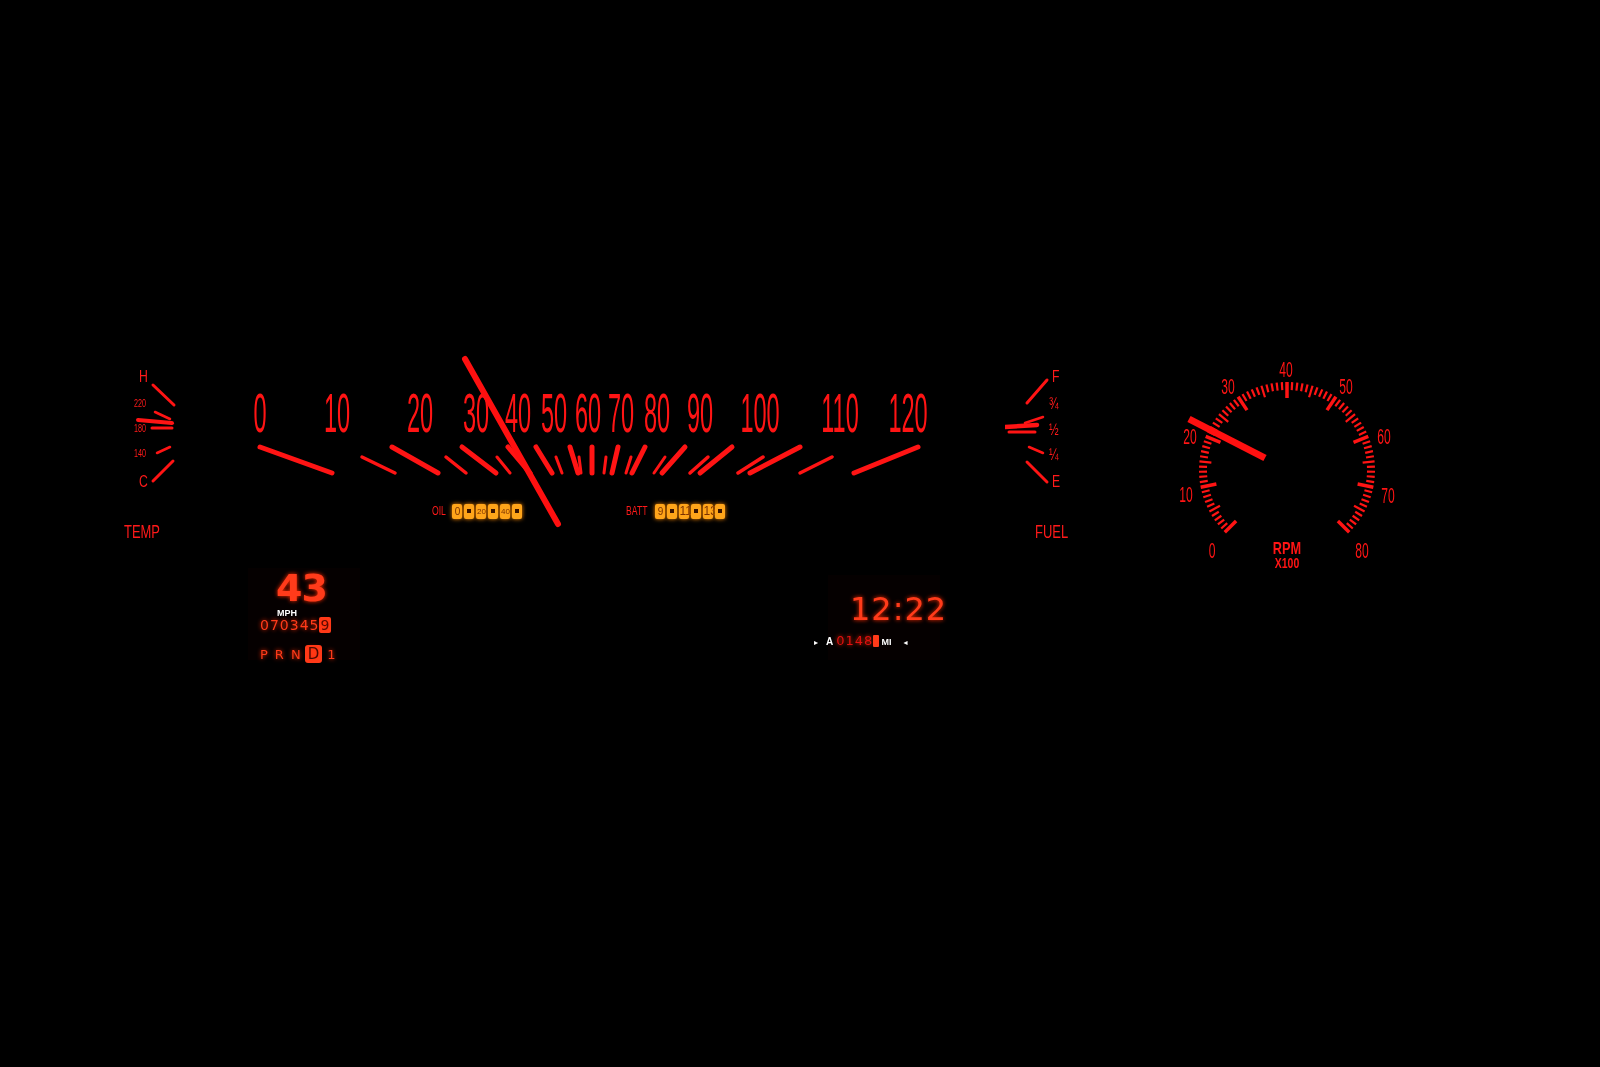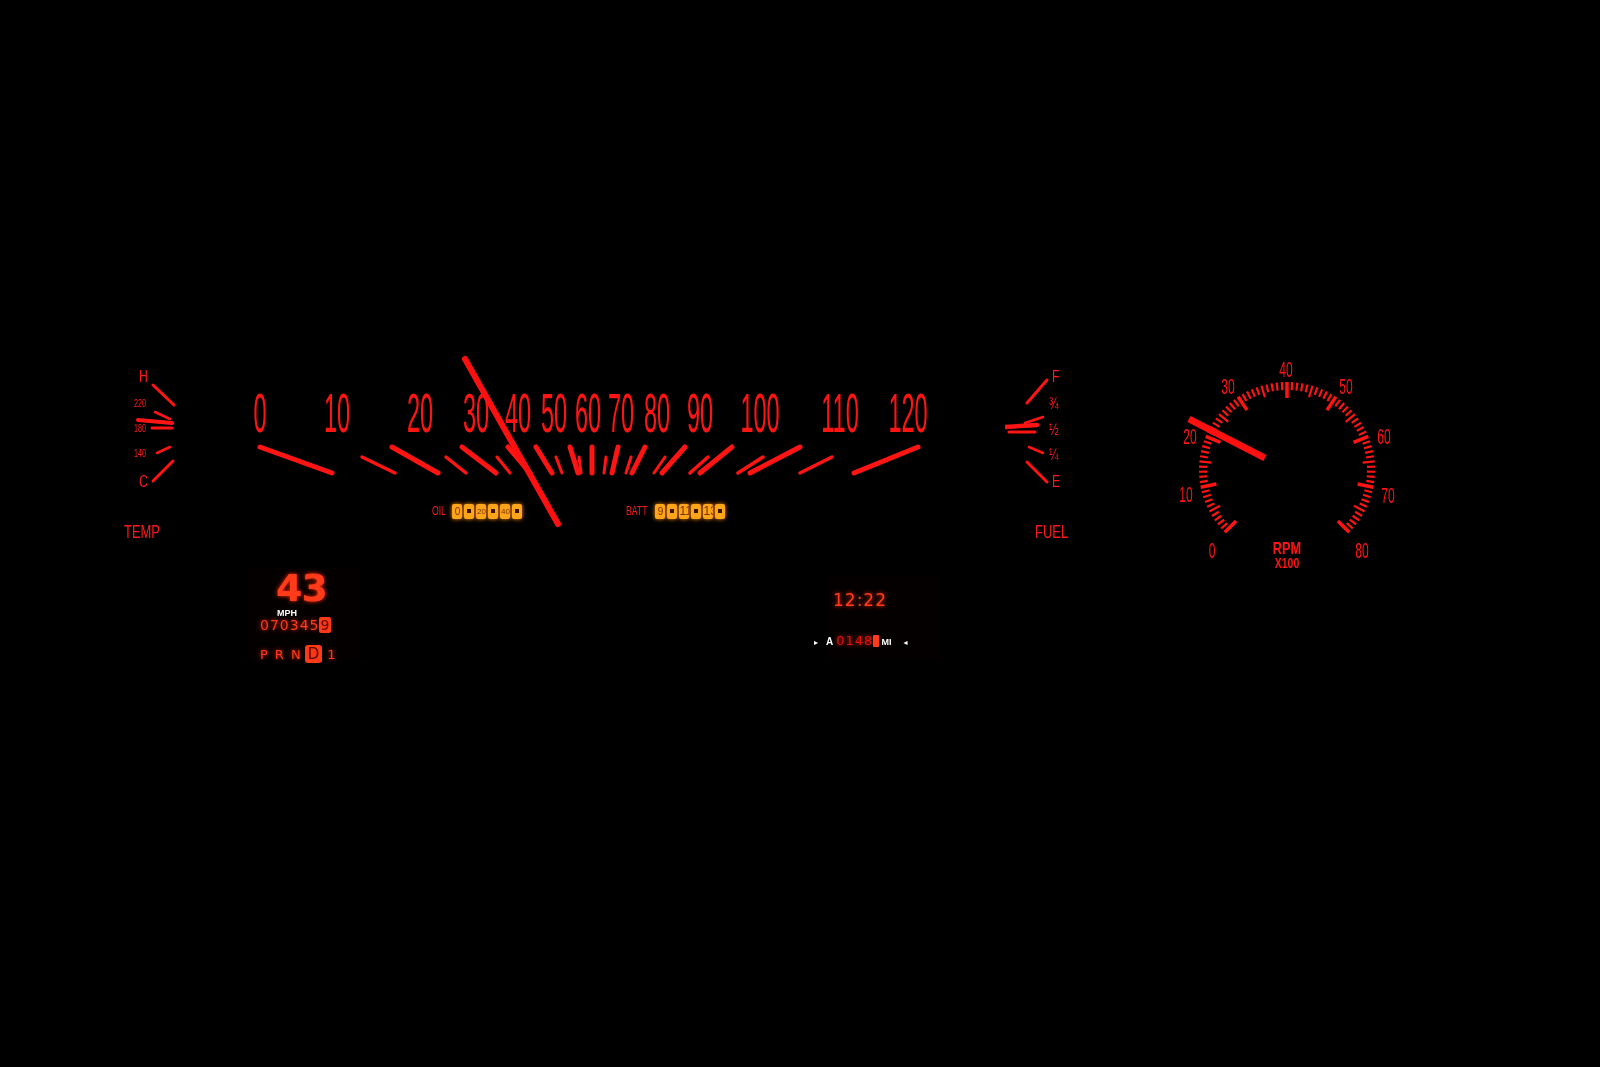--- a/index.html
+++ b/index.html
@@ -232,17 +232,17 @@
   <div class="abs" style="left:29px;top:40px;font-size:9px;color:#fff;font-weight:bold;">MPH</div>
   <div class="abs digits" style="left:12px;top:49px;font-size:14px;letter-spacing:1px;white-space:nowrap;">
     <span>070345</span><span style="background:#ff3b1a;color:#5a0a00;border-radius:2px;padding:0 1px;">9</span>
   </div>
   <div class="abs digits" style="left:12px;top:69px;font-size:13px;white-space:nowrap;margin-top:8px;">
     <span style="margin-right:7px;">P</span><span style="margin-right:7px;">R</span><span style="margin-right:4px;">N</span><span style="background:#ff3b1a;color:#4a0800;border-radius:3px;padding:0 3px;font-size:15px;margin-right:5px;">D</span><span>1</span>
   </div>
 </div>
 
 <div class="lcd" style="left:828px;top:575px;width:112px;height:85px;">
-  <div class="digits abs" style="left:5px;top:15px;font-size:17px;letter-spacing:1px;">12:22</div>
+  <div class="digits abs" style="left:22px;top:15px;font-size:32px;letter-spacing:1px;">12:22</div>
   <div class="abs" style="left:-14px;top:58px;white-space:nowrap;font-size:12px;">
     <span style="color:#fff;font-size:8px;margin-right:8px;">▸</span><span style="color:#fff;font-weight:bold;font-size:10px;margin-right:3px;">A</span><span class="digits" style="font-size:13px;letter-spacing:1px;color:#e01010;">0148</span><span style="background:#ff3b1a;color:#ff3b1a;font-size:11px;border-radius:1px;">0</span><span style="color:#fff;font-size:9px;font-weight:bold;margin-left:2px;margin-right:12px;">MI</span><span style="color:#fff;font-size:8px;">◂</span>
   </div>
 </div>
 
 </body></html>

